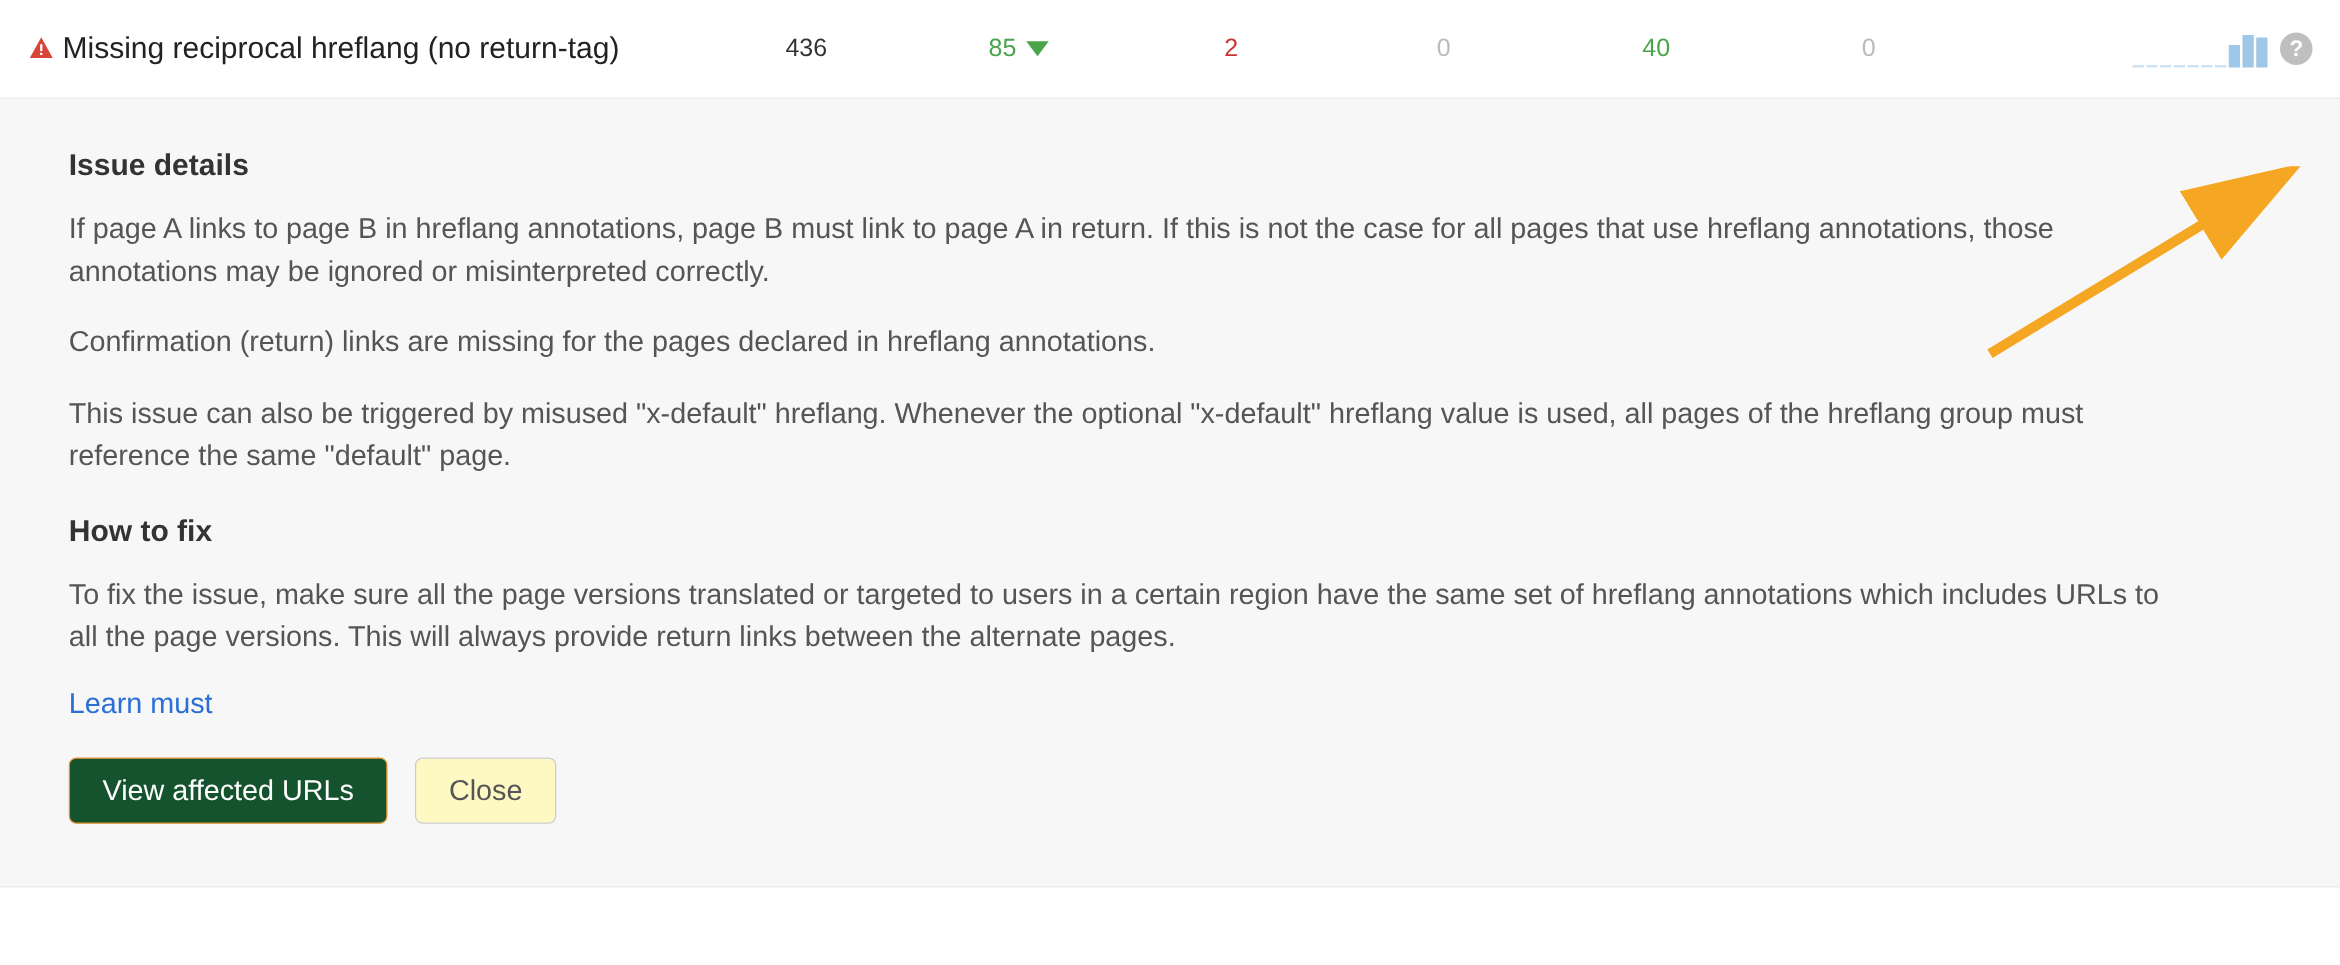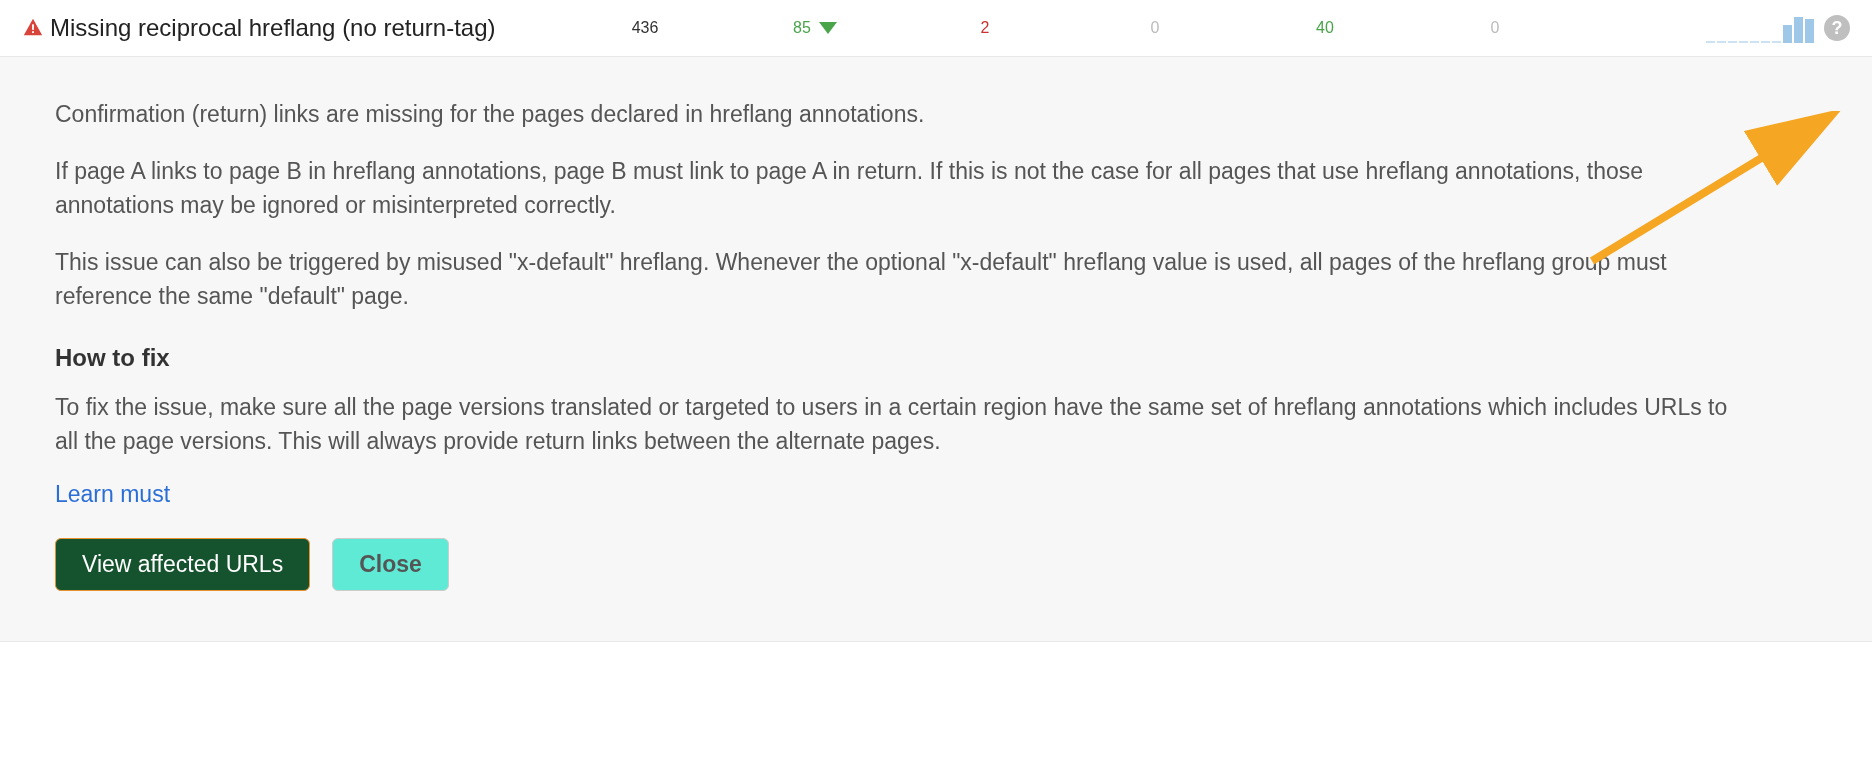--- a/index.html
+++ b/index.html
@@ -6,41 +6,41 @@
     body {
       font-family: -apple-system, BlinkMacSystemFont, "Segoe UI", Helvetica, Arial, sans-serif;
       font-size: 22px;
       color: #333;
       background: #fff;
       width: 1872px;
     }
     .row {
       display: flex;
       align-items: center;
-      padding: 13px 22px;
+      padding: 24px 22px;
       border-bottom: 1px solid #e8e8e8;
       position: relative;
       background: #fff;
     }
     .row-icon {
       width: 28px;
       display: flex;
       align-items: center;
       justify-content: flex-start;
       flex-shrink: 0;
     }
     .issue-name {
       flex: 0 0 510px;
       color: #222;
       font-size: 24px;
     }
     .metric {
       flex: 0 0 170px;
       text-align: center;
-      font-size: 16px;
+      font-size: 20px;
     }
     .metric.dark { color: #333; }
     .metric.green { color: #4aa44a; display:flex; align-items:center; justify-content:center; gap:8px;}
     .metric.red { color: #cc3232; }
     .metric.grey { color: #bbb; }
     .tri-down {
       width: 0; height: 0;
       border-left: 9px solid transparent;
       border-right: 9px solid transparent;
       border-top: 12px solid #4aa44a;
@@ -102,24 +102,23 @@
       border-radius:6px;
       cursor:pointer;
       border:1px solid transparent;
     }
     .btn-primary {
       background:#14532d;
       color:#fff;
       border-color:#e8922f;
     }
     .btn-secondary {
-      background:#5eead4;
+      background:#fef9c3;
       color:#555;
       border-color:#ccc;
-      font-weight:bold;
     }
     .arrow-annotation {
       position:absolute;
       top: 54px;
       right: 30px;
       pointer-events:none;
     }
   </style>
 </head>
 <body>
@@ -152,22 +151,23 @@
       <div class="bar tiny" style="height: 2px;"></div>
       <div class="bar tiny" style="height: 2px;"></div>
       <div class="bar" style="height: 18px;"></div>
       <div class="bar" style="height: 26px;"></div>
       <div class="bar" style="height: 24px;"></div>
     </div>
   <div class="help-icon">?</div>
 </div>
 
 <div class="details">
+  <h3>Issue details</h3>
+  <p>If page A links to page B in hreflang annotations, page B must link to page A in return. If this is not the case for all pages that use hreflang annotations, those annotations may be ignored or misinterpreted correctly.</p>
   <p>Confirmation (return) links are missing for the pages declared in hreflang annotations.</p>
-  <p>If page A links to page B in hreflang annotations, page B must link to page A in return. If this is not the case for all pages that use hreflang annotations, those annotations may be ignored or misinterpreted correctly.</p>
   <p>This issue can also be triggered by misused "x-default" hreflang. Whenever the optional "x-default" hreflang value is used, all pages of the hreflang group must reference the same "default" page.</p>
   <h3 class="second">How to fix</h3>
   <p>To fix the issue, make sure all the page versions translated or targeted to users in a certain region have the same set of hreflang annotations which includes URLs to all the page versions. This will always provide return links between the alternate pages.</p>
   <a class="learn-more">Learn must</a>
   <div class="btn-row">
     <button class="btn btn-primary">View affected URLs</button>
     <button class="btn btn-secondary">Close</button>
   </div>
 
   <svg class="arrow-annotation" width="260" height="170">

